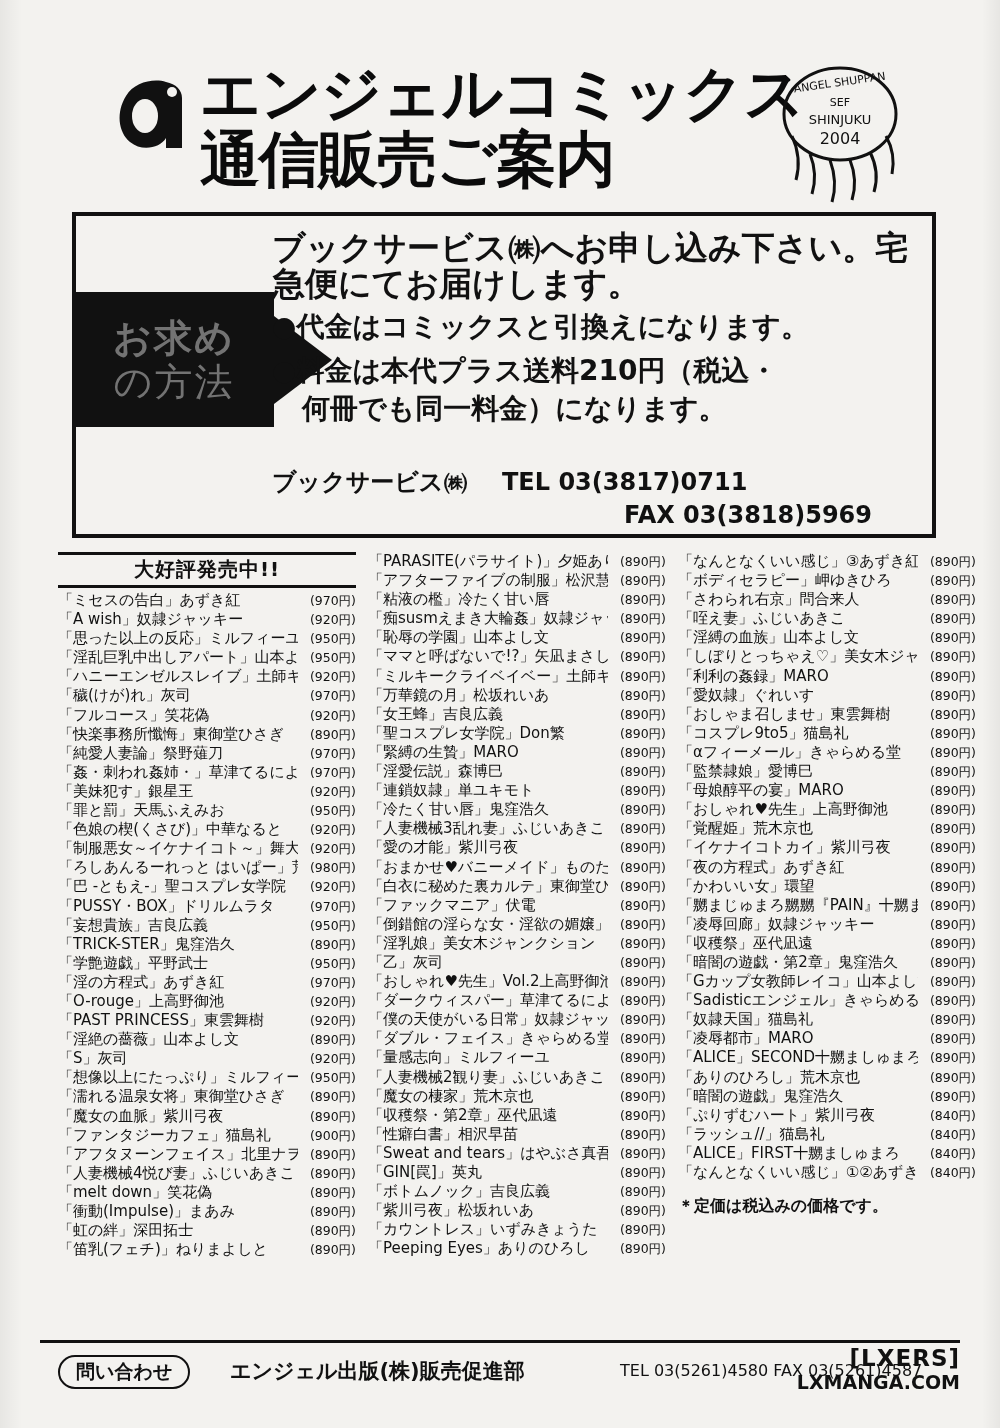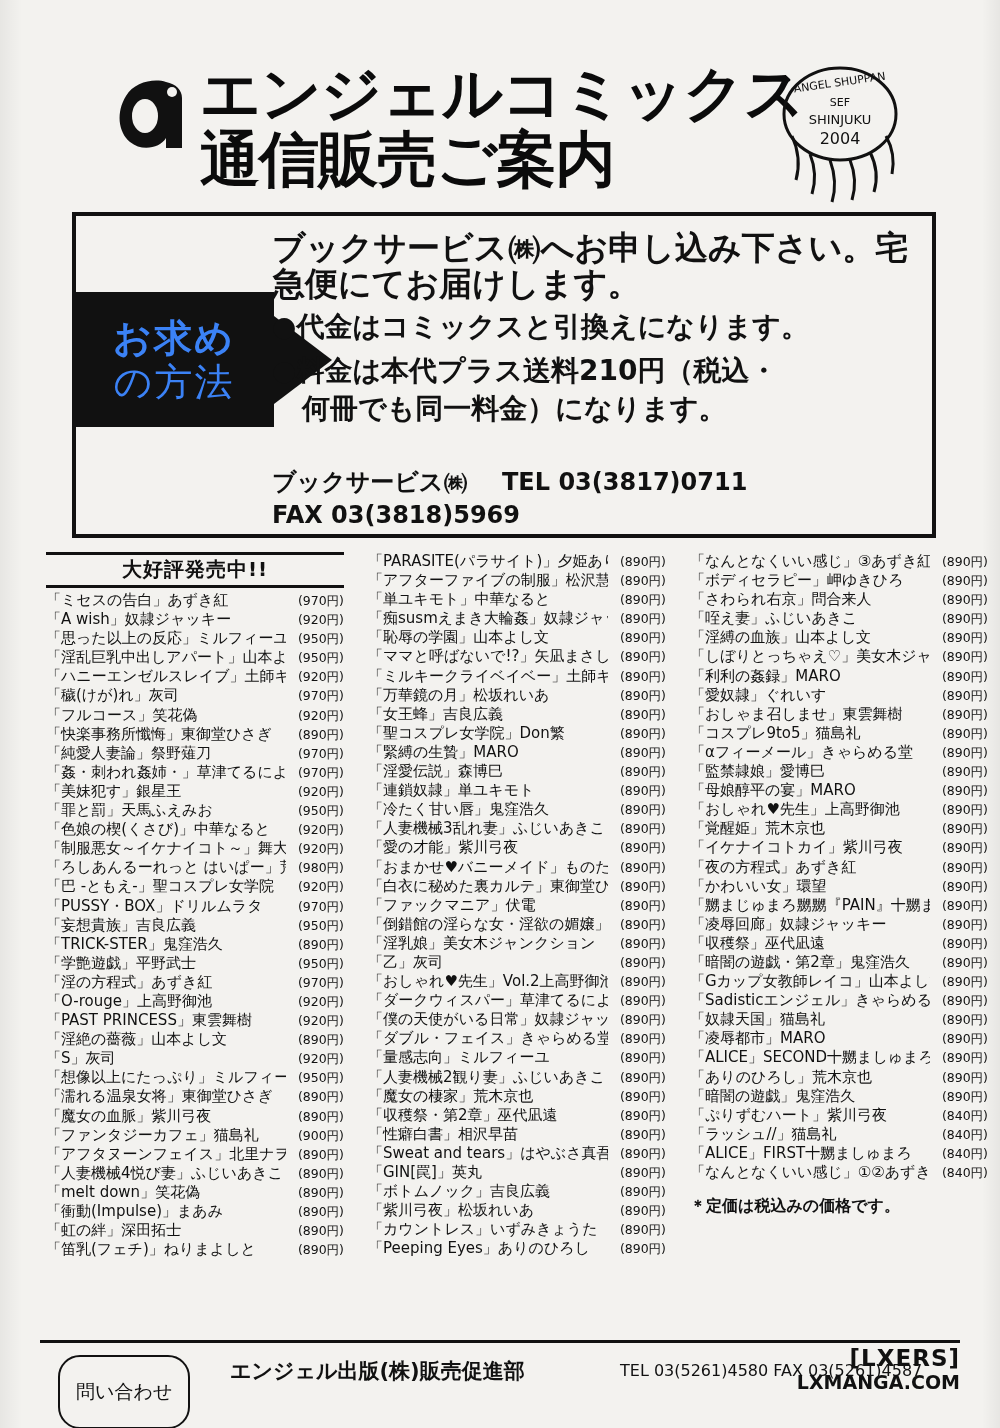--- a/index.html
+++ b/index.html
@@ -45,21 +45,21 @@
   }
   .stamp svg{display:block;}
   
   .orderbox{
     position:absolute;left:72px;top:212px;width:856px;height:318px;
     border:4px solid #111;
     background:#f3f2ef;
   }
   .howto{
     position:absolute;left:-2px;top:76px;width:200px;height:135px;
-    background:#111;color:#3b82f6;
+    background:#111;color:#737373;
     display:flex;flex-direction:column;justify-content:center;align-items:center;
   }
   .howto .l1{font-size:38px;font-weight:bold;line-height:44px;letter-spacing:2px;}
   .howto .l2{font-size:38px;font-weight:normal;line-height:44px;letter-spacing:2px;}
   .arrow{
     position:absolute;left:198px;top:100px;
     width:0;height:0;
     border-top:44px solid transparent;
     border-bottom:44px solid transparent;
     border-left:58px solid #111;
@@ -74,25 +74,25 @@
     font-size:28px;font-weight:bold;line-height:38px;margin-top:6px;
   }
   .ob-bullet .sub{display:block;margin-left:30px;}
   .ob-contact{
     position:absolute;left:196px;top:250px;width:660px;
     font-size:24px;font-weight:bold;line-height:33px;
   }
   .ob-contact .row{display:flex;}
   .ob-contact .c-name{width:230px;}
   .ob-contact .c-tel{flex:1;text-align:left;}
-  .ob-contact .row2{text-align:left;padding-right:60px;}
+  .ob-contact .row2{text-align:right;padding-right:60px;}
   
   .cols{
-    position:absolute;left:40px;top:552px;width:930px;height:770px;
-    display:flex;gap:12px;
+    position:absolute;left:52px;top:552px;width:930px;height:770px;
+    display:flex;gap:0px;
   }
   .col{width:310px;padding:0 6px;box-sizing:border-box;}
   .col-head{
     font-size:20px;font-weight:bold;text-align:center;
     border-top:3px solid #111;border-bottom:3px solid #111;
     padding:1px 0 2px 0;margin-bottom:3px;letter-spacing:1px;
   }
   .item{
     display:flex;align-items:baseline;
     font-size:15px;line-height:19.1px;
@@ -109,21 +109,21 @@
   }
   .f-rule{
     border-top:3px solid #111;width:920px;
   }
   .f-row{
     position:relative;height:60px;
   }
   .f-pill{
     position:absolute;left:18px;top:12px;
     border:2px solid #111;border-radius:22px;
-    padding:22px 16px;font-size:19px;font-weight:normal;
+    padding:2px 16px;font-size:19px;font-weight:bold;
   }
   .f-company{
     position:absolute;left:190px;top:14px;
     font-size:21px;font-weight:bold;
   }
   .f-tel{
     position:absolute;left:580px;top:18px;
     font-size:16px;
   }
   .f-brand{
@@ -346,21 +346,21 @@
       <div>
         <div class="item">
             <span class="t">「PARASITE(パラサイト)」夕姫ありす</span>
             <span class="p">(890円)</span>
           </div>
         <div class="item">
             <span class="t">「アフターファイブの制服」松沢慧</span>
             <span class="p">(890円)</span>
           </div>
         <div class="item">
-            <span class="t">「単ユキモト」中華なると</span>
+            <span class="t">「粘液の檻」冷たく甘い唇</span>
             <span class="p">(890円)</span>
           </div>
         <div class="item">
             <span class="t">「痴susmえまき大輪姦」奴隷ジャッキー</span>
             <span class="p">(890円)</span>
           </div>
         <div class="item">
             <span class="t">「恥辱の学園」山本よし文</span>
             <span class="p">(890円)</span>
           </div>

